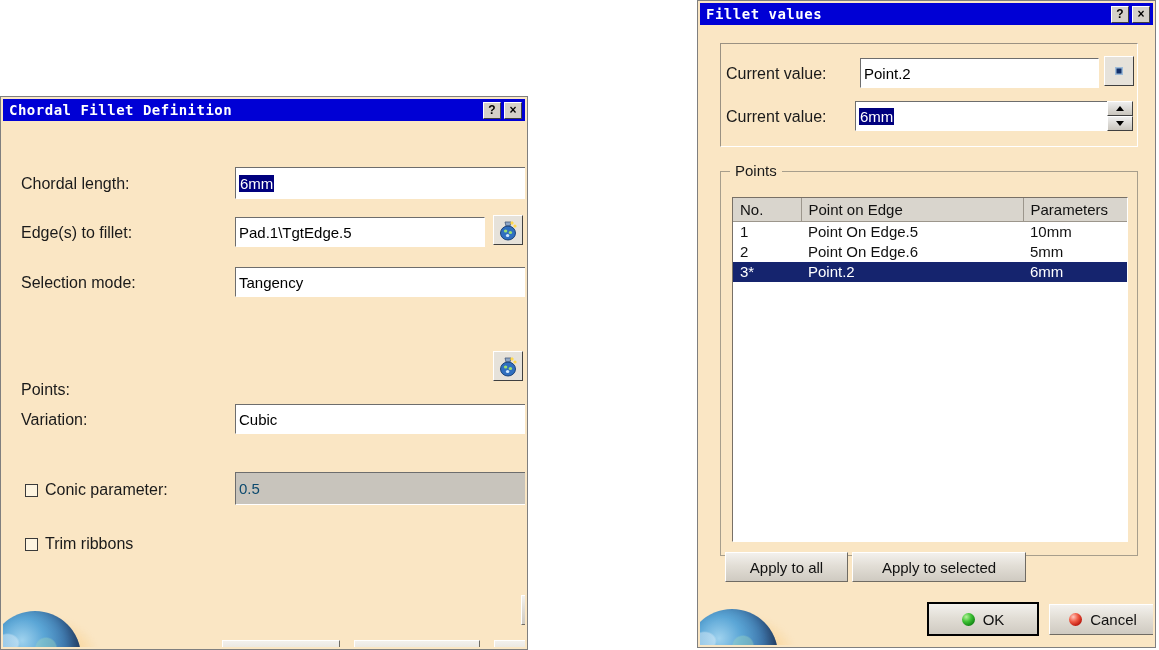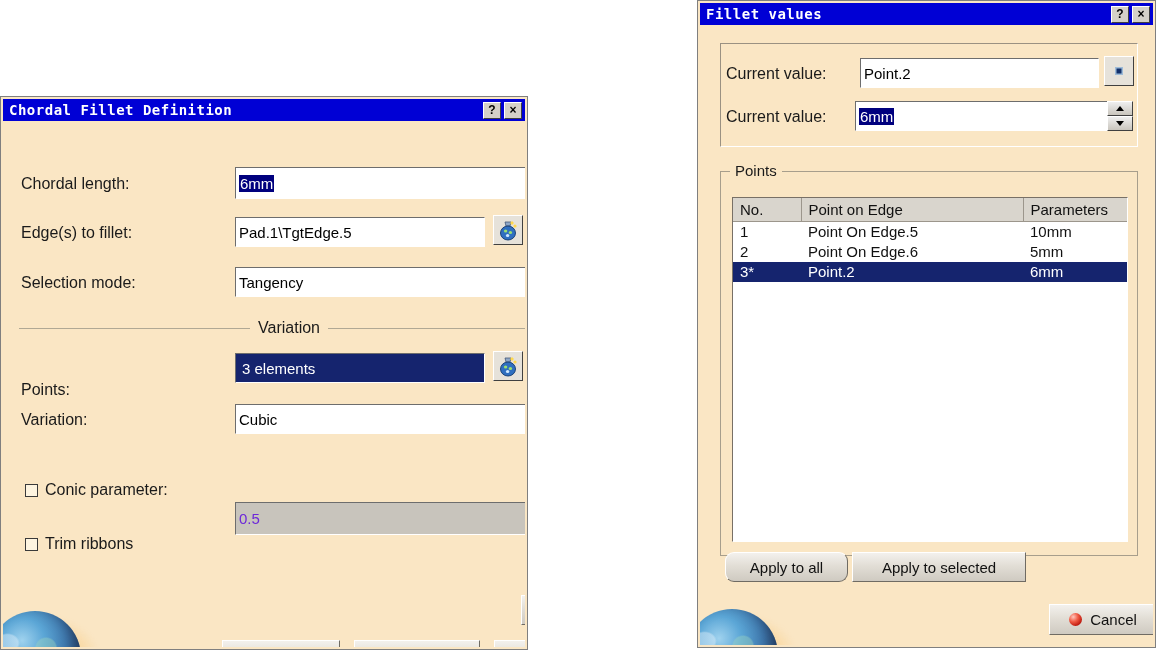--- a/index.html
+++ b/index.html
@@ -135,22 +135,21 @@
     overflow: hidden;
     white-space: nowrap;
   }
   .field .seltext {
     background: #00007e;
     color: #ffffff;
     padding: 0 1px;
   }
   .field.disabled {
     background: #c8c4bc;
-    color: #6d28d9;
-    margin-top: 30px;
+    color: #0c4a6e;
   }
   .field.fullsel {
     background: #15246e;
     color: #ffffff;
     padding-left: 6px;
   }
 
   
   .spin {
     width: 20px;
@@ -380,30 +379,24 @@
       </div>
 
       <div class="row" style="left:18px; top:151px;">
         <div class="lbl">Selection mode:</div>
       </div>
       <div class="field" style="position:absolute; left:232px; top:144px; width:296px; height:30px;">Tangency</div>
       <div class="combo-btn" style="position:absolute; left:528px; top:144px; width:26px; height:30px;">
         <span class="arrow-dn"></span>
       </div>
 
-      <div class="sep" style="left:16px; top:196px; width:540px;">
-        <div class="line"></div>
-        <div class="cap">Variation</div>
-        <div class="line"></div>
-      </div>
 
       <div class="row" style="left:18px; top:238px;margin-top:20px;">
         <div class="lbl">Points:</div>
       </div>
-      <div class="field fullsel" style="position:absolute; left:232px; top:230px; width:250px; height:30px;">3 elements</div>
       <div class="iconbtn" style="position:absolute; left:490px; top:228px; width:30px; height:30px;">
         <svg class="bag-icon" viewBox="0 0 22 22">
           <path d="M8 3 L14 3 L13 7 L9 7 Z" fill="#8fa8c8" stroke="#44597a" stroke-width="0.8"></path>
           <ellipse cx="11" cy="14" rx="7.5" ry="7" fill="#2f6fc0" stroke="#12396e" stroke-width="0.9"></ellipse>
           <ellipse cx="8.6" cy="12" rx="1.7" ry="1.5" fill="#9be06f"></ellipse>
           <ellipse cx="13.4" cy="13.4" rx="1.7" ry="1.5" fill="#9be06f"></ellipse>
           <ellipse cx="10.6" cy="16.6" rx="1.7" ry="1.5" fill="#cfe9ff"></ellipse>
           <path d="M15 2 l2 2 l-2 2 l-2 -2 Z" fill="#ffd84d"></path>
           <circle cx="18" cy="7" r="1.6" fill="#ffd84d"></circle>
         </svg>
@@ -529,23 +522,27 @@
             </tr>
             <tr class="selected">
               <td>3*</td>
               <td>Point.2</td>
               <td>6mm</td>
             </tr>
           </tbody>
         </table>
       </div>
 
-      <div class="btn" style="left:25px; top:525px; width:123px; height:30px;border-radius:9px;">Apply to all</div>
+      <div class="btn" style="left:25px; top:525px; width:123px; height:30px;">Apply to all</div>
       <div class="btn" style="left:152px; top:525px; width:174px; height:30px;">Apply to selected</div>
 
+      <div class="btn focus" style="left:227px; top:575px; width:112px; height:34px;">
+        <span class="bullet green"></span>
+        <span>OK</span>
+      </div>
       <div class="btn" style="left:349px; top:577px; width:108px; height:31px;">
         <span class="bullet red"></span>
         <span>Cancel</span>
       </div>
 
     </div>
   </div>
 </div>
 
 </body></html>

